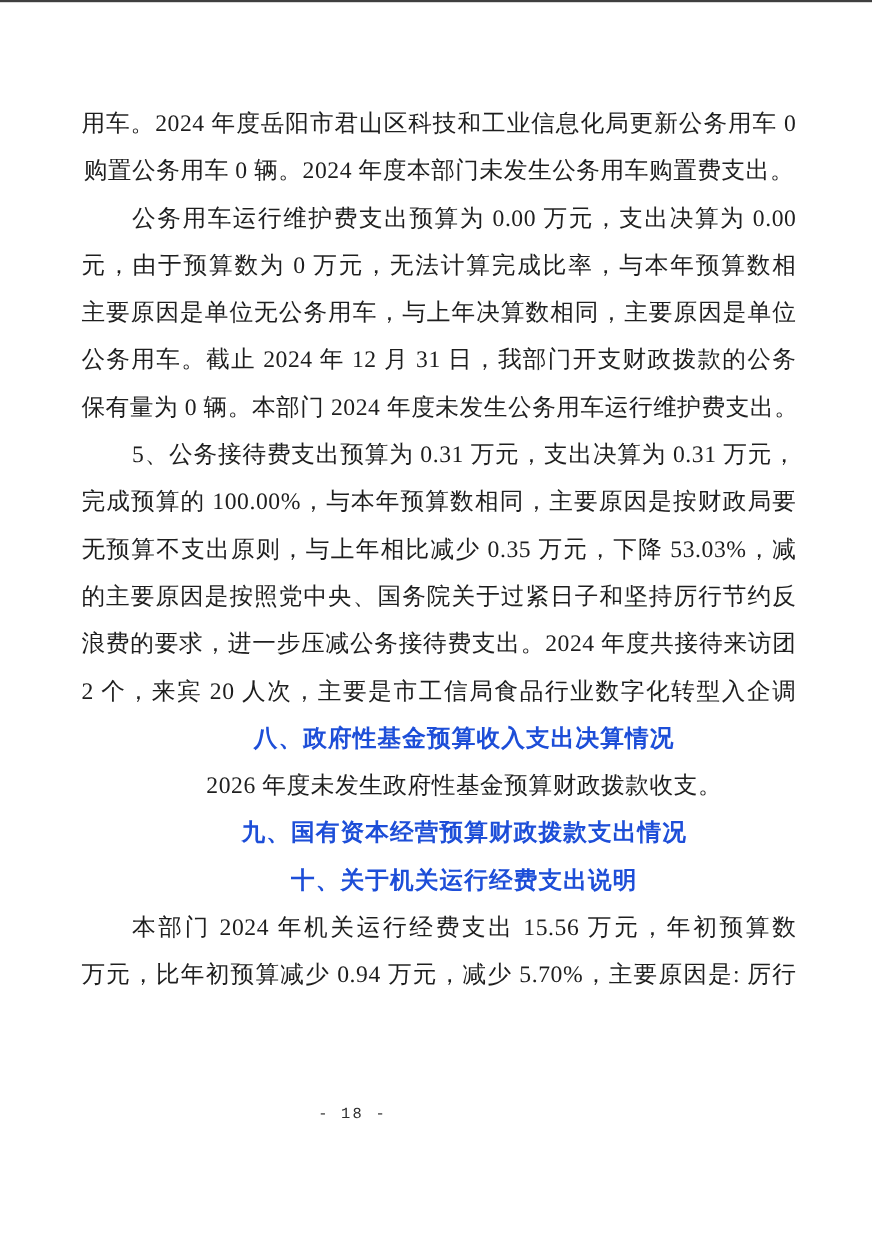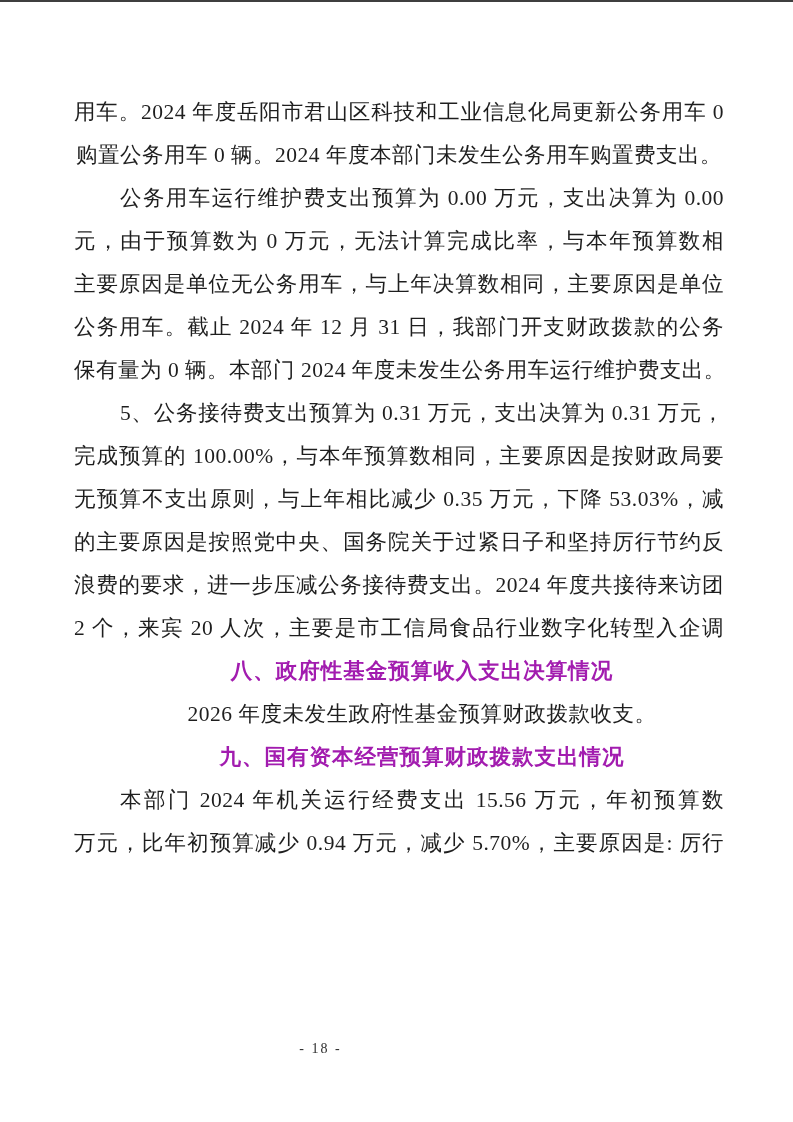--- a/index.html
+++ b/index.html
@@ -39,33 +39,33 @@
     padding-left: 46px;
   }
   .line.fill {
     white-space: normal;
     text-align: justify;
     text-align-last: justify;
   }
   .line.heading {
     font-family: "Liberation Sans", sans-serif;
     font-weight: 700;
-    color: #a21caf;
+    color: #1d4ed8;
     font-size: 21.5px;
     letter-spacing: 1px;
   }
   .footer {
     position: absolute;
-    top: 1036px;
+    top: 1000px;
     left: 0;
     width: 641px;
     height: 22px;
     line-height: 22px;
     text-align: center;
-    font-family: Liberation Serif, serif;
+    font-family: Liberation Mono, monospace;
     font-size: 14px;
     letter-spacing: 2px;
     color: #2e2e2e;
   }
 </style>
 </head>
 <body>
 
 <div class="page">
   <div class="text-block" id="doc-body">
@@ -78,19 +78,20 @@
       <div class="line">保有量为 0 辆。本部门 2024 年度未发生公务用车运行维护费支出。</div>
       <div class="line indent fill">5、公务接待费支出预算为 0.31 万元，支出决算为 0.31 万元，</div>
       <div class="line fill">完成预算的 100.00%，与本年预算数相同，主要原因是按财政局要求</div>
       <div class="line fill">无预算不支出原则，与上年相比减少 0.35 万元，下降 53.03%，减少</div>
       <div class="line fill">的主要原因是按照党中央、国务院关于过紧日子和坚持厉行节约反对</div>
       <div class="line fill">浪费的要求，进一步压减公务接待费支出。2024 年度共接待来访团组</div>
       <div class="line fill">2 个，来宾 20 人次，主要是市工信局食品行业数字化转型入企调研；</div>
       <div class="line heading indent">八、政府性基金预算收入支出决算情况</div>
       <div class="line indent">2026 年度未发生政府性基金预算财政拨款收支。</div>
       <div class="line heading indent">九、国有资本经营预算财政拨款支出情况</div>
+      <div class="line heading indent">十、关于机关运行经费支出说明</div>
       <div class="line indent fill">本部门 2024 年机关运行经费支出 15.56 万元，年初预算数 16.5</div>
       <div class="line fill">万元，比年初预算减少 0.94 万元，减少 5.70%，主要原因是: 厉行节</div>
     </div>
   <div class="footer">
     <span>- 18 -</span>
   </div>
 </div>
 
 </body></html>

